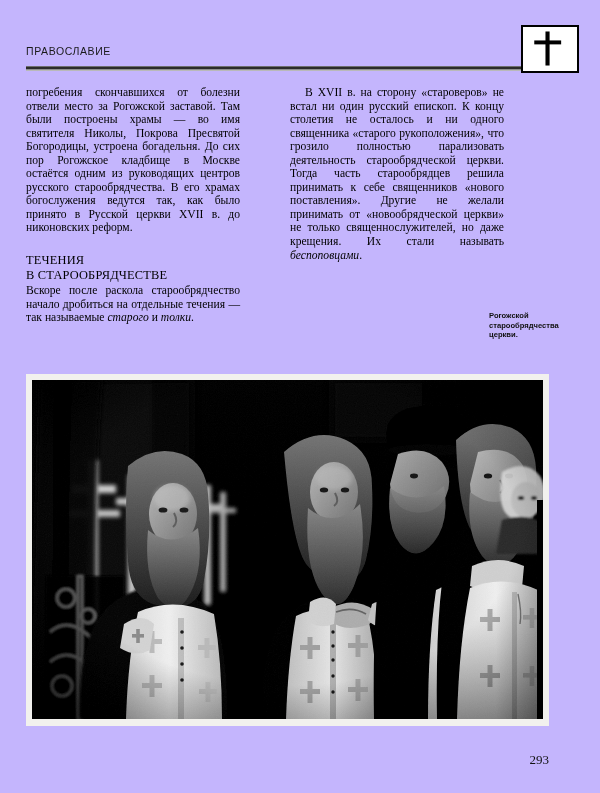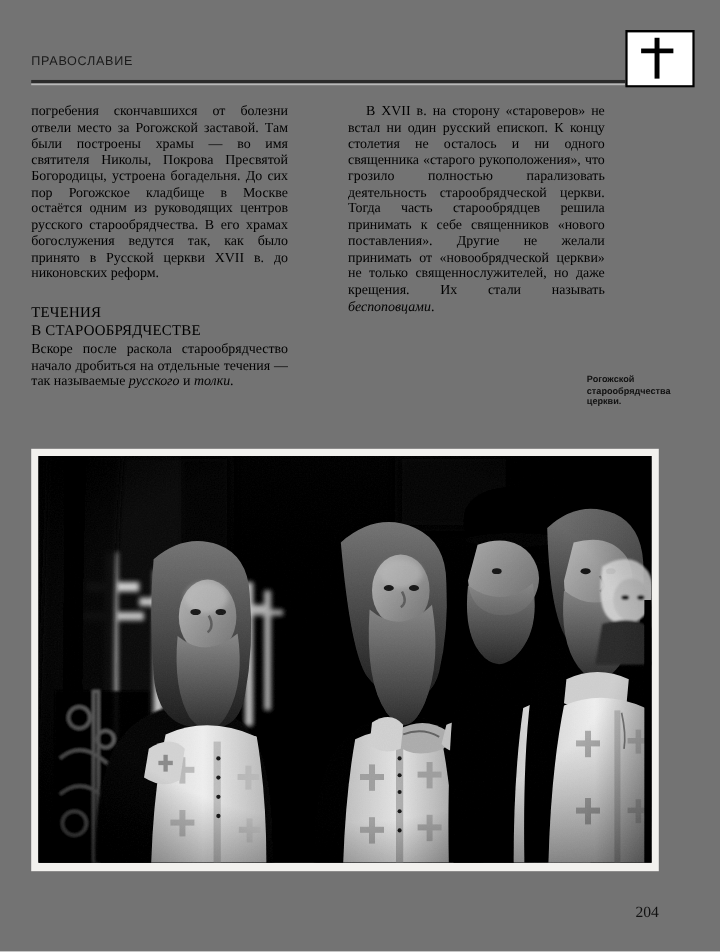--- a/index.html
+++ b/index.html
@@ -13,21 +13,21 @@
     position: relative;
     overflow: hidden;
     font-family: "Liberation Serif", "DejaVu Serif", serif;
     color: #000000;
   }
 
   
   .page {
     position: absolute;
     inset: 0;
-    background: #737373;
+    background: #c4b5fd;
   }
 
   
   .runhead {
     position: absolute;
     left: 26px;
     top: 45px;
     font-family: "Liberation Sans", "DejaVu Sans", sans-serif;
     font-size: 10.5px;
     letter-spacing: 0.6px;
@@ -160,21 +160,21 @@
   </div>
 
   <div class="col col-left">
     <p class="noindent">погребения скончавшихся от болезни отвели место за Рогожской заставой. Там были построены храмы — во имя святителя Николы, Покрова Пресвятой Богородицы, устроена богадельня. До сих пор Рогожское кладбище в Москве остаётся одним из руководящих центров русского старообрядчества. В его храмах богослужения ведутся так, как было принято в Русской церкви XVII в. до никоновских реформ.</p>
 
     <div class="section-title">
       <div>ТЕЧЕНИЯ</div>
       <div class="l2">В  СТАРООБРЯДЧЕСТВЕ</div>
     </div>
 
-    <p class="noindent"><span>Вскоре после раскола старообрядчество начало дробиться на отдельные течения — так называемые </span><em class="it">русского</em><span> и </span><em class="it">толки</em><span>.</span></p>
+    <p class="noindent"><span>Вскоре после раскола старообрядчество начало дробиться на отдельные течения — так называемые </span><em class="it">старого</em><span> и </span><em class="it">толки</em><span>.</span></p>
   </div>
 
   <div class="col col-right">
     <p><span>В XVII в. на сторону «староверов» не встал ни один русский епископ. К концу столетия не осталось и ни одного священника «старого рукоположения», что грозило полностью парализовать деятельность старообрядческой церкви. Тогда часть старообрядцев решила принимать к себе священников «нового поставления». Другие не желали принимать от «новообрядческой церкви» не только священнослужителей, но даже крещения. Их стали называть </span><em class="it">беспоповцами</em><span>.</span></p>
   </div>
 
   <div class="caption">
     <div>Рогожской</div>
     <div>старообрядчества</div>
     <div>церкви.</div>
@@ -445,15 +445,15 @@
         </g>
 
         <rect x="505" y="120" width="6" height="219" fill="#090807"></rect>
 
         <rect x="0" y="0" width="511" height="339" fill="url(#vign)"></rect>
         <rect x="0" y="0" width="511" height="339" filter="url(#grain)" opacity="0.5"></rect>
       </svg>
     </div>
   </div>
 
-  <div class="folio">204</div>
+  <div class="folio">293</div>
 
 </div>
 
 </body></html>

